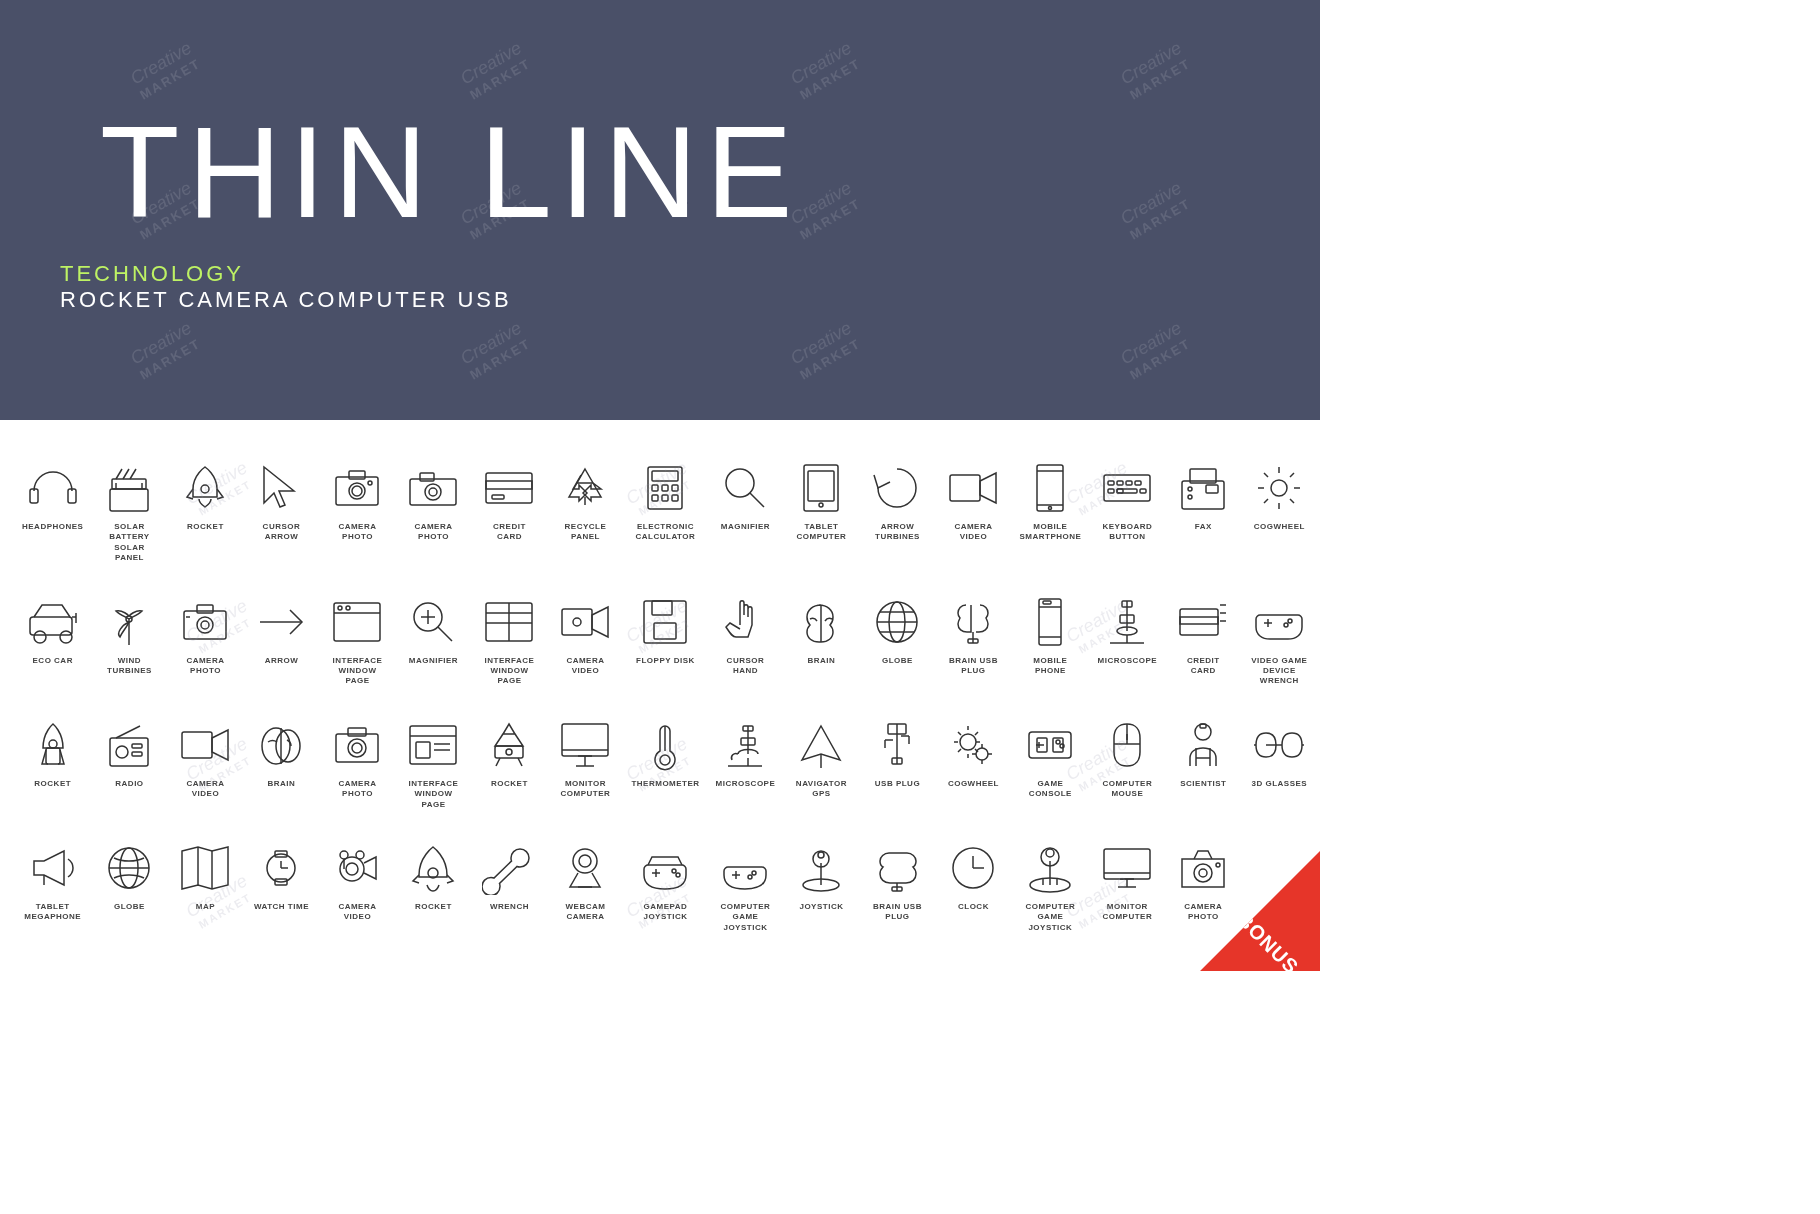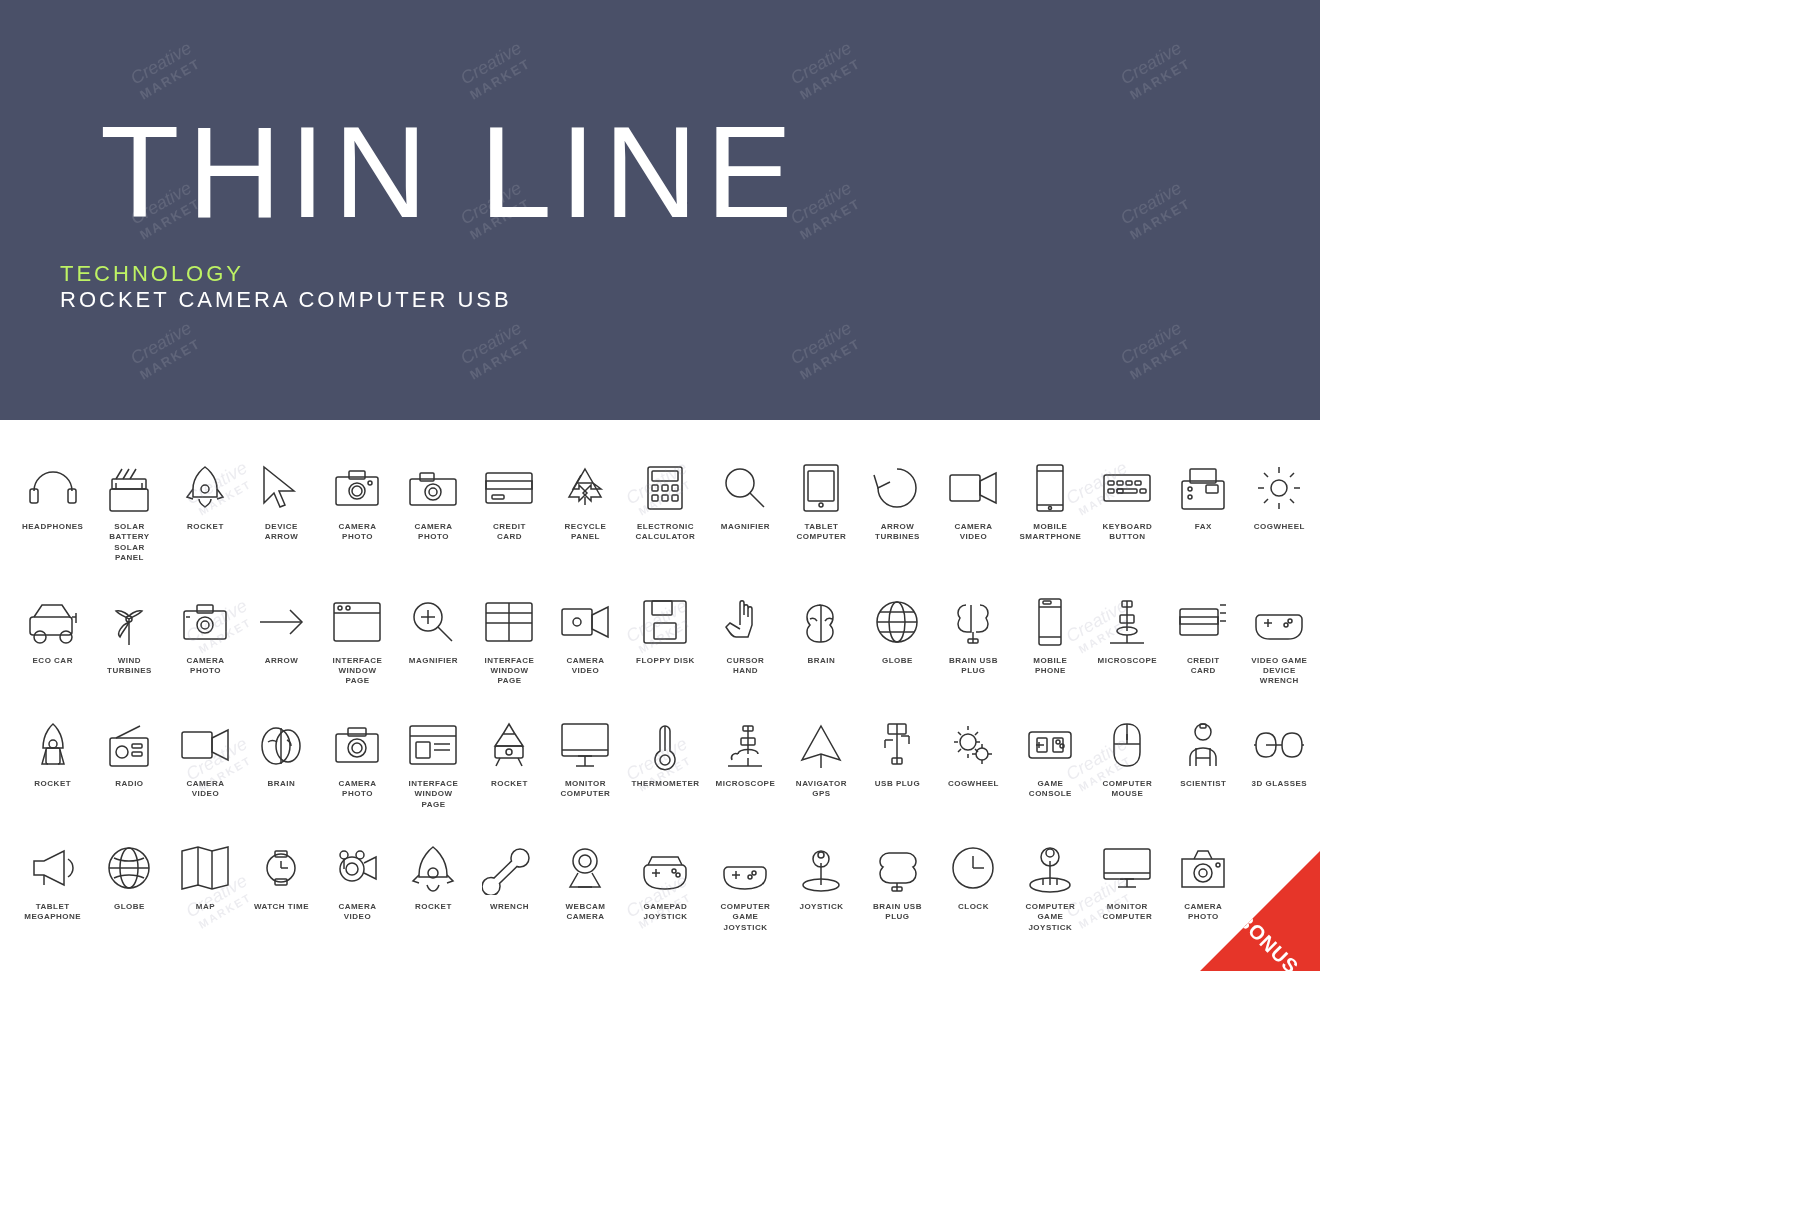--- a/index.html
+++ b/index.html
@@ -308,21 +308,21 @@
       </div>
       <div class="icon-label">ROCKET</div>
     </div>
 
     <div class="icon-item">
       <div class="icon-svg">
         <svg viewBox="0 0 54 54">
             <polygon points="10,6 10,42 20,32 26,46 31,44 25,30 40,30"></polygon>
           </svg>
       </div>
-      <div class="icon-label">DEVICE ARROW</div>
+      <div class="icon-label">CURSOR ARROW</div>
     </div>
 
     <div class="icon-item">
       <div class="icon-svg">
         <svg viewBox="0 0 54 54">
             <rect x="6" y="16" width="42" height="28" rx="2"></rect>
             <circle cx="27" cy="30" r="8"></circle>
             <circle cx="27" cy="30" r="5"></circle>
             <rect x="19" y="10" width="16" height="8" rx="1"></rect>
             <circle cx="40" cy="22" r="2"></circle>

